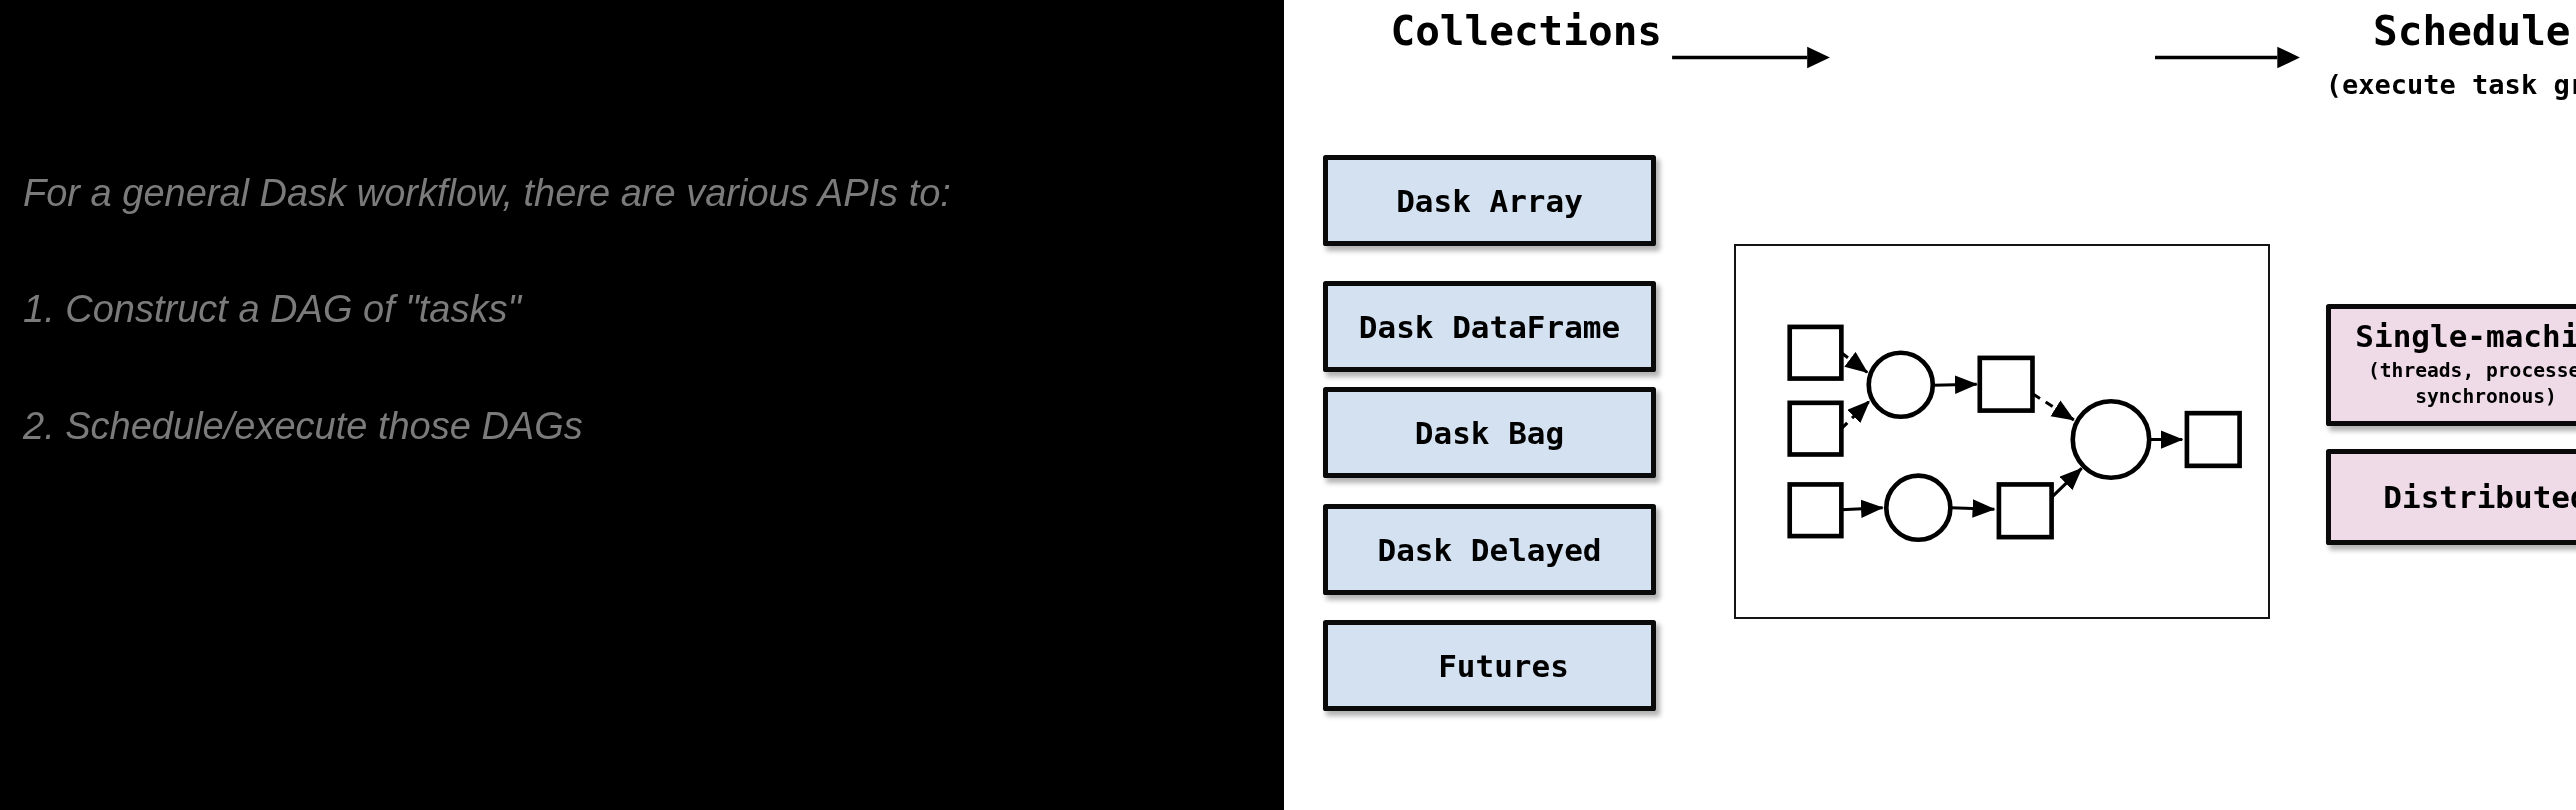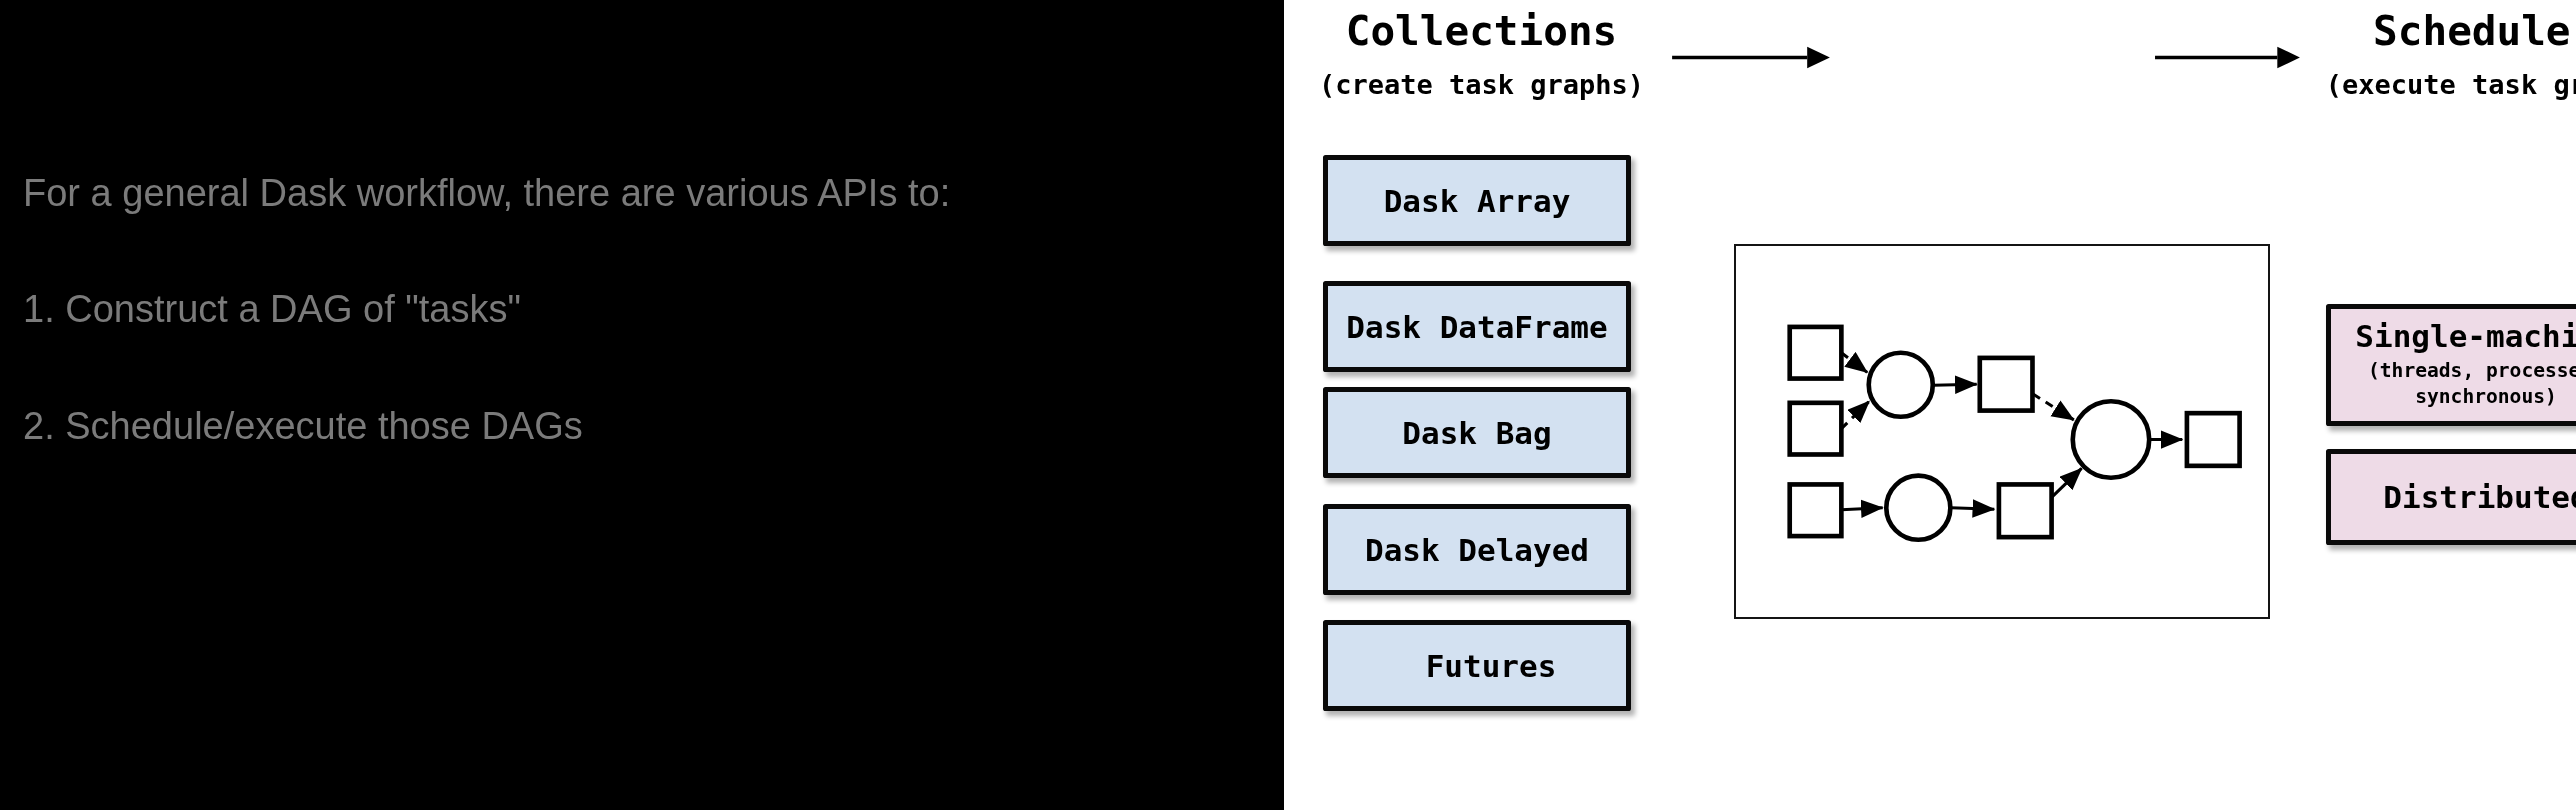--- a/index.html
+++ b/index.html
@@ -1,44 +1,44 @@
 <!DOCTYPE html>
 <html style="font-size:8.2px"><head>
 <meta charset="utf-8">
 <style>
   html,body{margin:0;padding:0;}
   body{width:2664px;height:810px;font-family:"Liberation Sans",sans-serif;}
   .slide{position:relative;width:2664px;height:810px;overflow:hidden;background:#ffffff;}
 
   
-  .left-panel{position:absolute;left:0;top:0;width:1284px;height:810px;background:#000000;}
+  .left-panel{position:absolute;left:0;top:0;width:1284px;height:810px;background:#000000;font-style:italic;}
   .left-text{position:absolute;left:23px;width:1216px;color:#7b7b7b;
              font-size:38px;line-height:46px;font-weight:400;}
   .t-intro{top:132px;}
   .t-item1{top:248px;}
   .t-item2{top:365px;}
   .t-item3{top:483px;}
 
   
   .right-panel{position:absolute;left:1284px;top:0;width:1380px;height:810px;background:#ffffff;}
   .mono{font-family:"DejaVu Sans Mono","Liberation Mono",monospace;font-weight:bold;color:#000;}
 
   .col-header{position:absolute;text-align:center;}
   .hdr-title{font-size:41px;line-height:41px;}
   .hdr-sub{font-size:27px;line-height:27px;margin-top:18.5px;}
-  .hdr-collections{left:17px;top:11.3px;width:361px;}
+  .hdr-collections{left:17px;top:11.3px;width:361px;text-align:right;}
   .hdr-taskgraph{left:582px;top:34px;width:258px;}
   .hdr-schedulers{left:1032px;top:11.3px;width:361px;}
 
   .flow-arrow{position:absolute;top:41px;}
   .flow-arrow-1{left:387px;}
   .flow-arrow-2{left:870px;}
 
   
-  .cbox{position:absolute;left:39px;width:308px;height:91px;box-sizing:border-box;
+  .cbox{position:absolute;left:39px;width:333px;height:91px;box-sizing:border-box;
         background:#d3e1f1;border:5.2px solid #0a0a0a;border-radius:2.6px;
         box-shadow:3.1px 4.1px 5.2px rgba(0,0,0,0.30);
         display:flex;align-items:center;justify-content:center;}
   .cbox-label{font-size:31px;}
   .cbox-1{top:155px;} .cbox-2{top:281px;} .cbox-3{top:387px;} .cbox-4{top:504px;} .cbox-5{top:620px;padding-left:28px;}
 
   
   .graph-box{position:absolute;left:450px;top:244px;width:536px;height:375px;box-sizing:border-box;
              background:#ffffff;border:2.6px solid #141414;}
   .graph-box svg{display:block;width:100%;height:100%;}
@@ -62,21 +62,20 @@
   <div class="left-panel">
     <p class="left-text t-intro">For a general Dask workflow, there are various APIs to:</p>
     <p class="left-text t-item1">1. Construct a DAG of "tasks"</p>
     <p class="left-text t-item2">2. Schedule/execute those DAGs</p>
   </div>
 
   <div class="right-panel">
 
     <div class="col-header hdr-collections mono">
       <div class="hdr-title">Collections</div>
-      <div class="hdr-sub">(create task graphs)</div>
     </div>
 
     <div class="flow-arrow flow-arrow-1">
       <svg width="160" height="33" viewBox="0 0 310 64">
         <line x1="2" y1="32" x2="264" y2="32" stroke="#000" stroke-width="7"></line>
         <polygon points="264,11 264,53 308,32" fill="#000"></polygon>
       </svg>
     </div>
 
 

